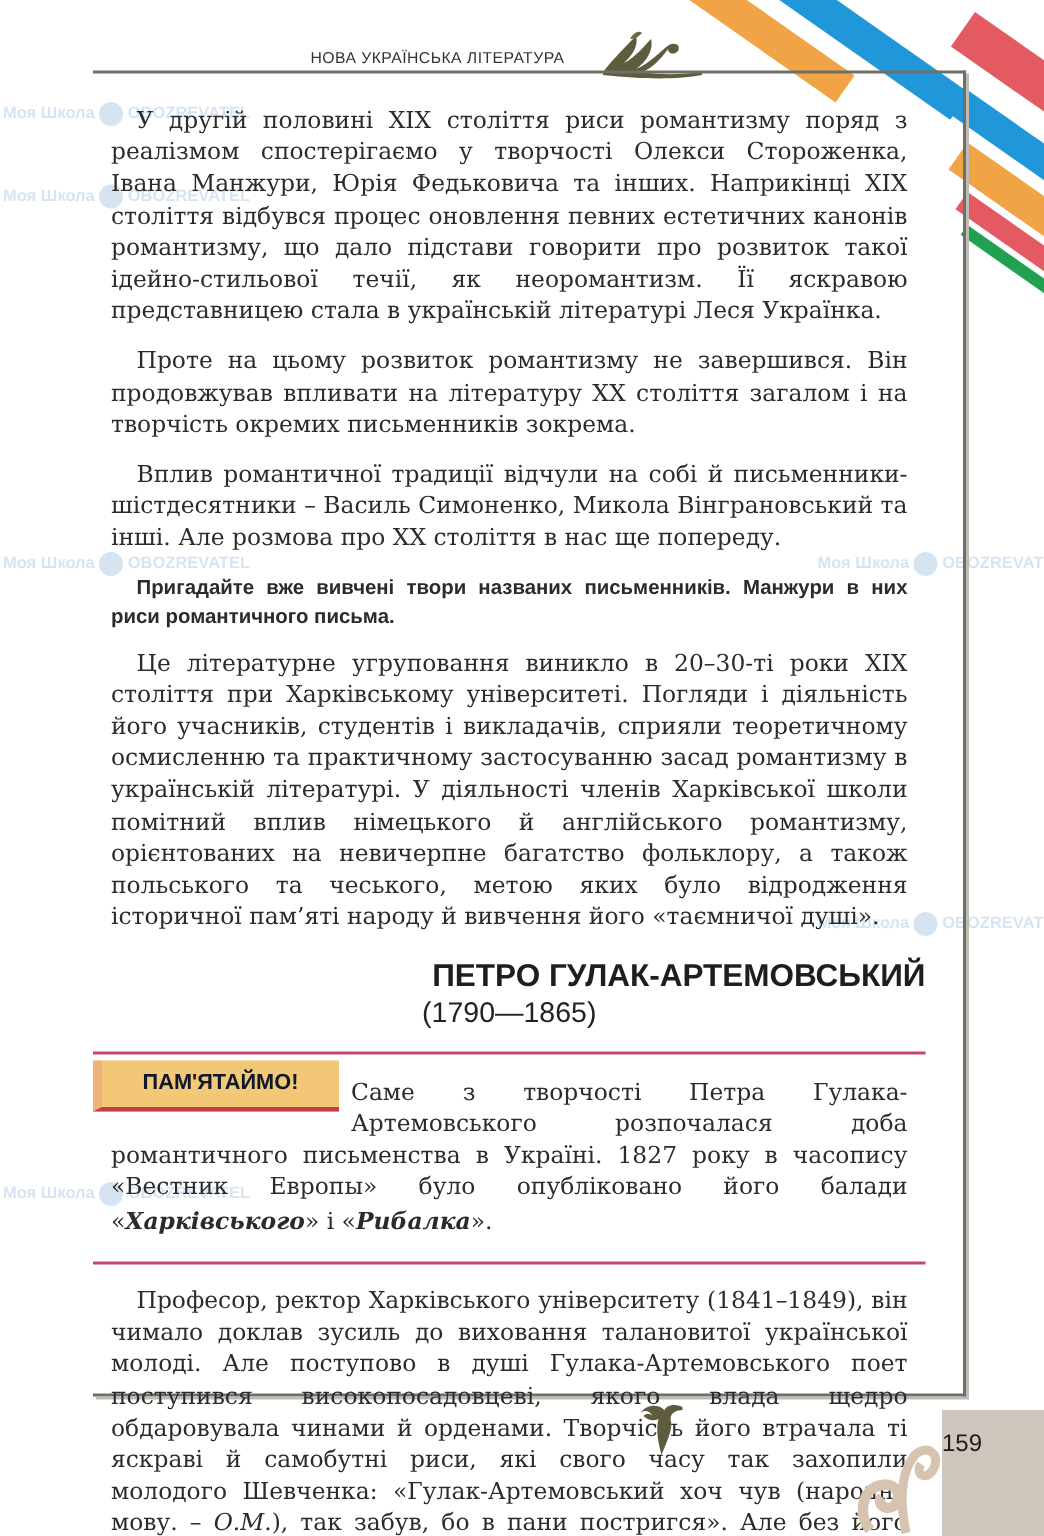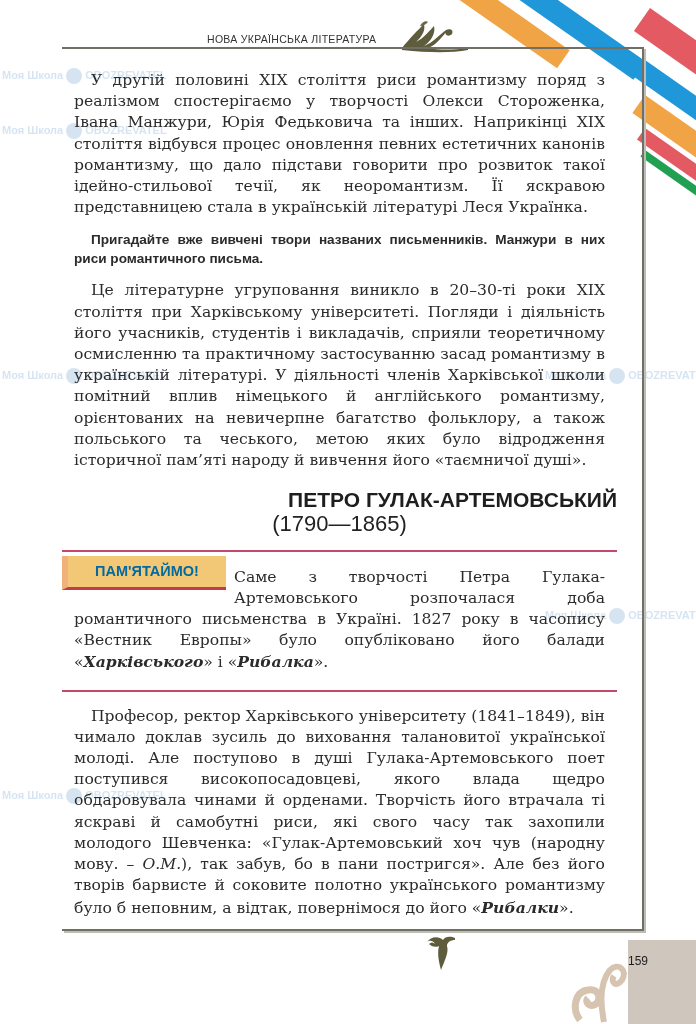--- a/index.html
+++ b/index.html
@@ -8,29 +8,29 @@
   .watermark{position:absolute;font-family:"Liberation Sans",sans-serif;font-size:11px;color:#c9dcee;font-weight:bold;white-space:nowrap;opacity:.75;pointer-events:none;margin-top:48px;}
   .watermark .circ{display:inline-block;width:16px;height:16px;border-radius:50%;background:#c9dcee;vertical-align:middle;margin:0 3px;}
   .running-head{position:absolute;left:207px;top:33px;font-family:"Liberation Sans",sans-serif;font-size:10.5px;letter-spacing:.3px;color:#333;}
   .ornament-top{position:absolute;left:400px;top:20px;}
   .frame{position:absolute;left:62px;top:47px;width:580px;height:880px;border-top:2px solid #6f6f66;border-right:2px solid #6f6f66;border-bottom:2px solid #6f6f66;box-shadow:2px 2px 0 #bdbdb5;}
   .content{position:absolute;left:62px;top:58px;width:555px;font-size:15.6px;line-height:21.2px;text-align:justify;}
   .content p{margin:12px;text-indent:17px;hyphens:auto;}
   .task{font-family:"Liberation Sans",sans-serif;font-weight:bold;font-size:13.6px;line-height:19px;margin-top:8px !important;text-indent:17px;}
   .h-section{text-align:center;font-family:"Liberation Sans",sans-serif;font-size:19px;letter-spacing:.5px;margin:21px 0 6px;color:#222;}
   .h-author{text-align:right;font-family:"Liberation Sans",sans-serif;font-weight:bold;font-size:21px;margin:18px 0 3px;color:#1e1e1e;}
-  .h-years{text-align:center;font-family:"Liberation Sans",sans-serif;font-size:22px;margin:0 0 15px;color:#222;}
+  .h-years{text-align:center;font-family:"Liberation Sans",sans-serif;font-size:19px;margin:0 0 15px;color:#222;}
   .remember{position:relative;border-top:2px solid #c2496b;border-bottom:2px solid #c2496b;padding:3px 0 4px;}
-  .remember-badge{float:left;width:158px;height:31px;margin:1px 8px 2px 0;background:#f2c877;border-left:6px solid #f0b27a;border-bottom:3px solid #c23d4c;box-shadow:inset 0 -5px 0 #f2c877;font-family:"Liberation Sans",sans-serif;font-weight:bold;font-size:14.5px;line-height:30px;text-align:center;color:#0369a1;}
+  .remember-badge{float:left;width:158px;height:31px;margin:1px 8px 2px 0;background:#f2c877;border-left:6px solid #f0b27a;border-bottom:3px solid #c23d4c;box-shadow:inset 0 -5px 0 #f2c877;font-family:"Liberation Sans",sans-serif;font-weight:bold;font-size:14.5px;line-height:30px;text-align:center;color:#0f172a;}
   .remember p{text-indent:0 !important;}
   .bi{font-weight:bold;font-style:italic;}
   .it{font-style:italic;}
   .mt{margin-top:14px !important;}
   .page-box{position:absolute;left:628px;top:940px;width:68px;height:84px;background:#cfc7bd;}
-  .page-num{position:absolute;left:628px;top:954px;font-family:"Liberation Sans",sans-serif;font-size:12px;color:#1d1d1d;}
+  .page-num{position:absolute;left:628px;top:954px;font-family:"Liberation Sans",sans-serif;font-size:16px;color:#1d1d1d;}
   .ornament-bottom{position:absolute;left:425px;top:932px;}
   .ornament-corner{position:absolute;left:570px;top:962px;}
 </style>
 </head>
 <body>
 
 <div>
   <div class="stripe" style="left:455px;top:-30px;width:140px;background:#f0a445;transform:rotate(35deg);"></div>
   <div class="stripe" style="left:515px;top:-30px;width:160px;background:#1f97d8;transform:rotate(35deg);"></div>
   <div class="stripe" style="left:650px;top:8px;width:90px;height:28px;background:#e45a62;transform:rotate(35deg);"></div>
@@ -52,20 +52,22 @@
 
 <svg class="ornament-top" width="70" height="34" viewBox="0 0 70 34">
   <path d="M2 28 C10 18, 18 10, 24 4 C26 12, 20 18, 16 22 C24 18, 30 10, 34 6 C36 14, 30 22, 24 26 C34 22, 40 14, 46 10 C50 8, 54 10, 52 14 C48 18, 44 14, 46 12 C40 20, 34 26, 28 28 C40 30, 52 30, 68 28 L68 30 C52 33, 30 33, 2 30 Z" fill="#5e5c3c"></path>
   <path d="M20 6 C22 2, 26 0, 28 2 C26 4, 24 6, 20 6 Z" fill="#6a6842"></path>
 </svg>
 
 <div class="frame"></div>
 
 <div class="content">
   <p>У другій половині XIX століття риси романтизму поряд з реалізмом спостерігаємо у творчості Олекси Стороженка, Івана Манжури, Юрія Федьковича та інших. Наприкінці XIX століття відбувся процес оновлення певних естетичних канонів романтизму, що дало підстави говорити про розвиток такої ідейно-стильової течії, як неоромантизм. Її яскравою представницею стала в українській літературі Леся Українка.</p>
+  <p>Проте на цьому розвиток романтизму не завершився. Він продовжував впливати на літературу XX століття загалом і на творчість окремих письменників зокрема.</p>
+  <p>Вплив романтичної традиції відчули на собі й письменники-шістдесятники – Василь Симоненко, Микола Вінграновський та інші. Але розмова про XX століття в нас ще попереду.</p>
   <p class="task">Пригадайте вже вивчені твори названих письменників. Манжури в них риси романтичного письма.</p>
 
   <p>Це літературне угруповання виникло в 20–30-ті роки XIX століття при Харківському університеті. Погляди і діяльність його учасників, студентів і викладачів, сприяли теоретичному осмисленню та практичному застосуванню засад романтизму в українській літературі. У діяльності членів Харківської школи помітний вплив німецького й англійського романтизму, орієнтованих на невичерпне багатство фольклору, а також польського та чеського, метою яких було відродження історичної пам’яті народу й вивчення його «таємничої душі».</p>
 
   <div class="h-author">ПЕТРО ГУЛАК-АРТЕМОВСЬКИЙ</div>
   <div class="h-years">(1790—1865)</div>
 
   <div class="remember">
     <div class="remember-badge">ПАМ'ЯТАЙМО!</div>
     <p><span>Саме з творчості Петра Гулака-Артемовського розпочалася доба романтичного письменства в Україні. 1827 року в часопису «Вестник Европы» було опубліковано його балади «</span><span class="bi">Харківського</span><span>» і «</span><span class="bi">Рибалка</span><span>».</span></p>

